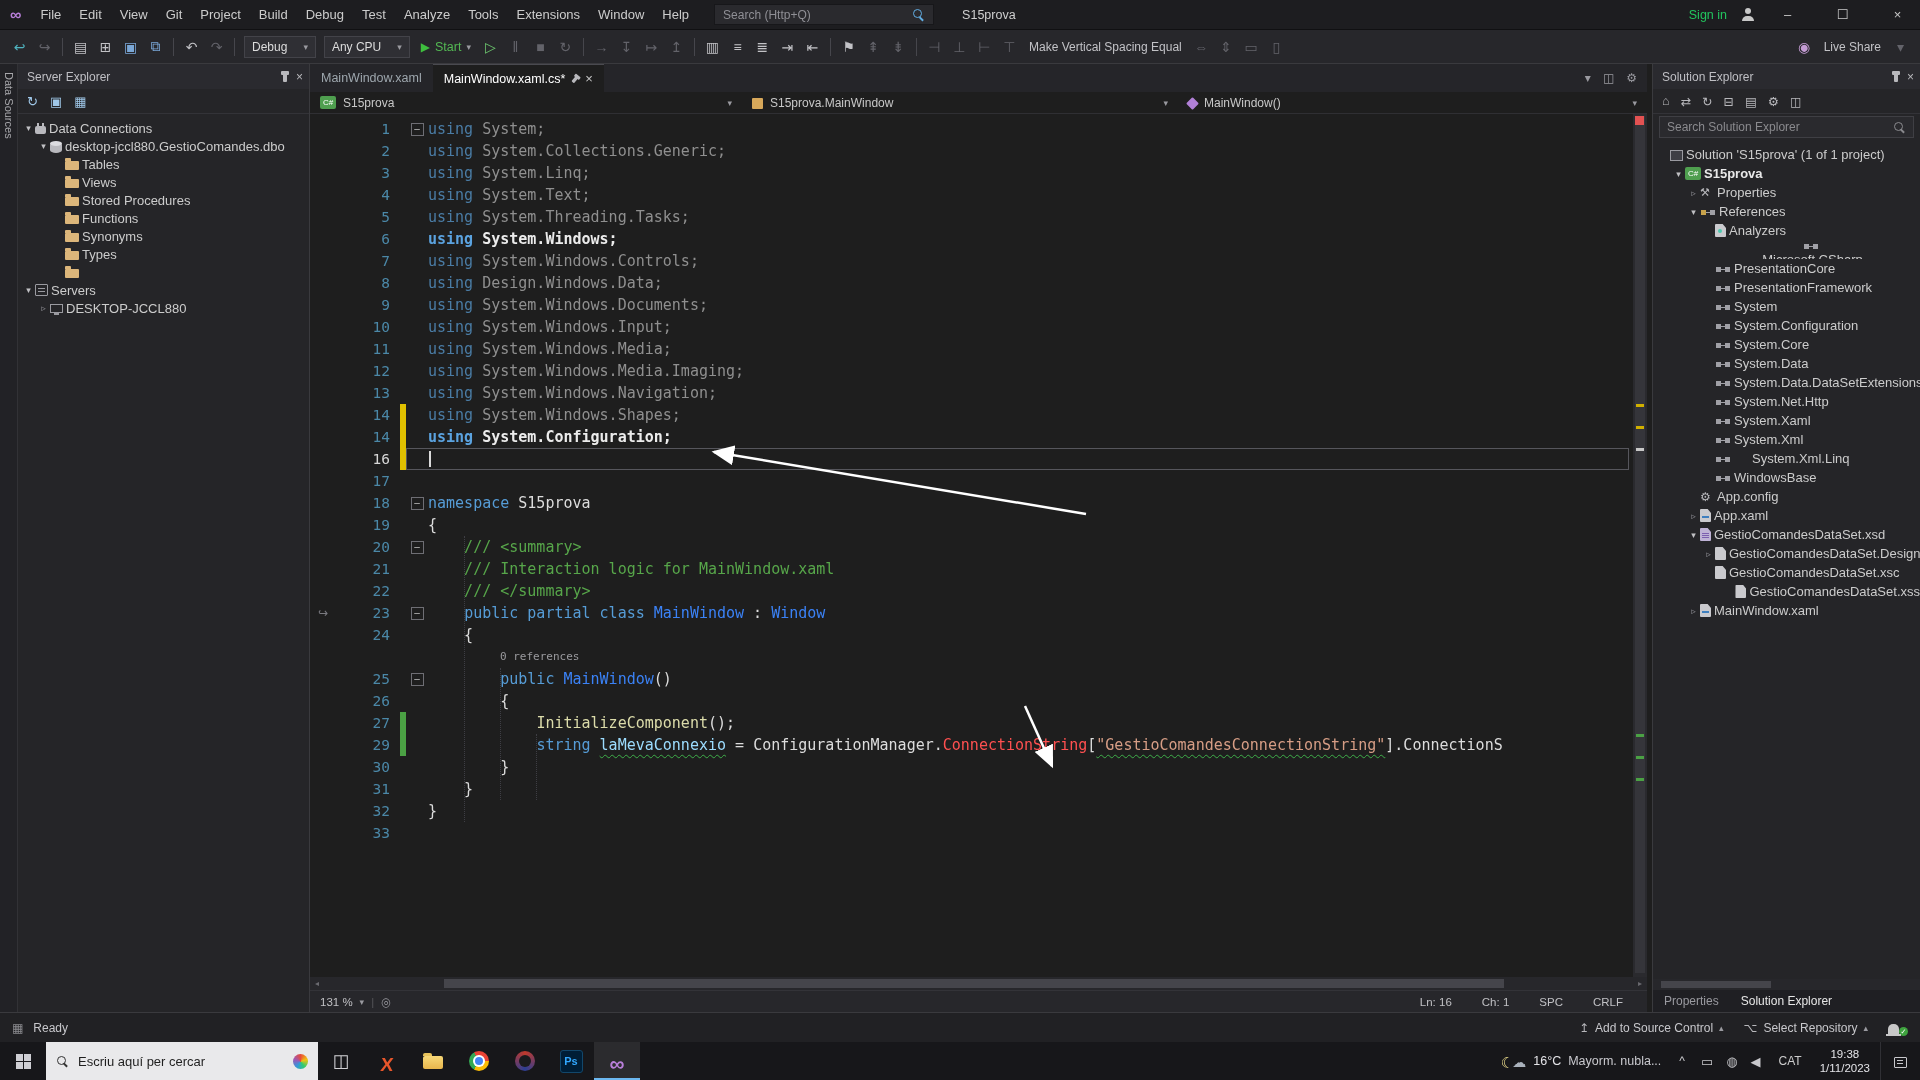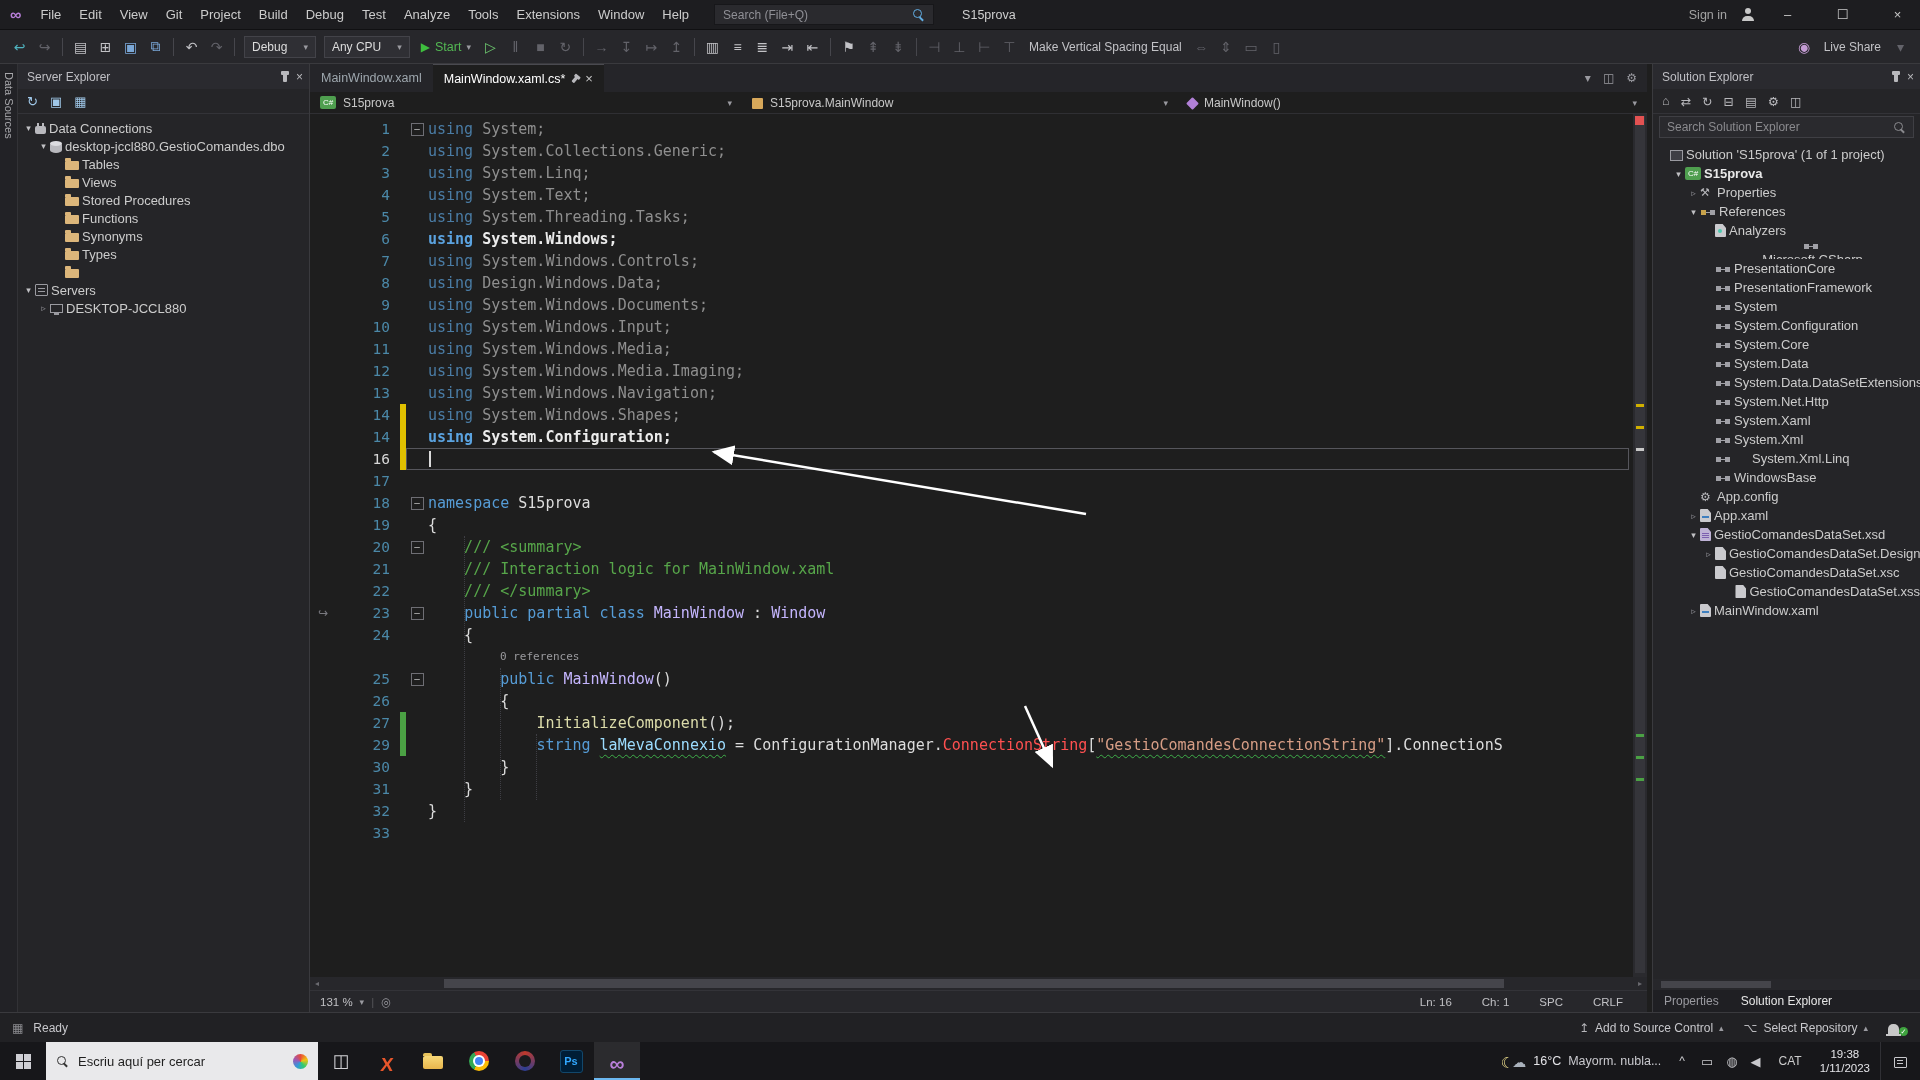--- a/index.html
+++ b/index.html
@@ -9,21 +9,21 @@
   #titlebar{position:absolute;left:0;top:0;width:1920px;height:30px;background:#1D1D20;
     display:flex;align-items:center;border-bottom:1px solid #101012;font-size:13px}
   #vs-logo{margin:0 10px 0 10px;color:#B87FD9;font-weight:bold;font-size:16px}
   #menu-items{display:flex;height:100%}
   .menu-item{padding:0 9px;display:flex;align-items:center;color:#CCCCCC}
   #title-search{width:220px;height:21px;background:#2A2A2E;border:1px solid #17171A;
     display:flex;align-items:center;padding:0 8px;margin-left:16px;color:#8F8F95;font-size:12px}
   #title-search .ic-mag{margin-left:auto}
   #window-title{margin-left:28px;color:#CFCFCF;font-size:12.5px}
   #tb-right{margin-left:auto;display:flex;align-items:center;gap:10px}
-  #tb-right .signin{font-size:12.5px;color:#a3a3a3;padding:0 4px}
+  #tb-right .signin{font-size:12.5px;color:#22c55e;padding:0 4px}
   .winbtn{width:45px;height:30px;display:flex;align-items:center;justify-content:center;
     font-size:13px;color:#C8C8C8}
   
   #toolbar{position:absolute;left:0;top:30px;width:1920px;height:34px;background:#27272B;
     border-bottom:1px solid #3A3A3E;display:flex;align-items:center;padding:0 8px;gap:2px}
   .tbi{min-width:23px;height:24px;display:flex;align-items:center;justify-content:center;
     font-size:14px;color:#C2C2C6}
   .tbi.dim{color:#63636A}
   .tbsep{width:1px;height:18px;background:#46464C;margin:0 4px}
   .combo{height:22px;background:#2F2F34;border:1px solid #434349;display:flex;align-items:center;
@@ -81,21 +81,21 @@
   .foldbox{width:13px;height:13px;border:1px solid #6E6E74;background:#1E1E1E;color:#C0C0C0;
     font-size:10px;line-height:10px;text-align:center}
   .ctext{font-family:"DejaVu Sans Mono","Liberation Mono",monospace;font-size:15px;
     white-space:pre;line-height:22px}
   .lens{font-size:11px;color:#9A9A9E}
   .crow.cur::after{content:"";position:absolute;left:96px;right:4px;top:0;bottom:0;
     border:1px solid #56565C;pointer-events:none}
   .crow.cur::before{content:"";position:absolute;left:119px;top:3px;width:2px;height:16px;background:#DADADA}
   .tk-kd{color:#4A7CA5}.tk-gd{color:#8F8F8F}
   .tk-kb{color:#5BA3E0;font-weight:bold}.tk-wb{color:#ECECEC;font-weight:bold}
-  .tk-k{color:#569CD6}.tk-w{color:#DCDCDC}.tk-c{color:#57A64A}.tk-ty{color:#c4b5fd}
+  .tk-k{color:#569CD6}.tk-w{color:#DCDCDC}.tk-c{color:#57A64A}.tk-ty{color:#3b82f6}
   .tk-m{color:#DCDCAA}
   .tk-vu{color:#9CDCFE;text-decoration:underline wavy #3FAE4A 1px;text-underline-offset:4px}
   .tk-su{color:#D69D85;text-decoration:underline wavy #3FAE4A 1px;text-underline-offset:4px}
   .tk-err{color:#FF5050}
   .iguide{position:absolute;width:0;border-left:1px dotted #3E3E44}
   
   #vscroll{position:absolute;right:0;top:0;bottom:0;width:14px;background:#2A2A2E}
   #vscroll .thumb{position:absolute;left:2px;right:2px;top:2px;bottom:4px;background:#35353A}
   .smark{position:absolute;left:3px;width:8px;height:3px}
   .smark.red{width:9px;height:9px;left:2px;background:#E35252}
@@ -252,21 +252,21 @@
       <span class="menu-item">Build</span>
       <span class="menu-item">Debug</span>
       <span class="menu-item">Test</span>
       <span class="menu-item">Analyze</span>
       <span class="menu-item">Tools</span>
       <span class="menu-item">Extensions</span>
       <span class="menu-item">Window</span>
       <span class="menu-item">Help</span>
     </nav>
   <div id="title-search">
-    <span>Search (File+Q)</span>
+    <span>Search (Http+Q)</span>
     <span class="ic ic-mag"></span>
   </div>
   <span id="window-title">S15prova</span>
   <div id="tb-right">
     <span class="signin">Sign in</span>
     <span class="ic ic-person"></span>
     <span class="winbtn">–</span>
     <span class="winbtn">☐</span>
     <span class="winbtn">×</span>
   </div>

